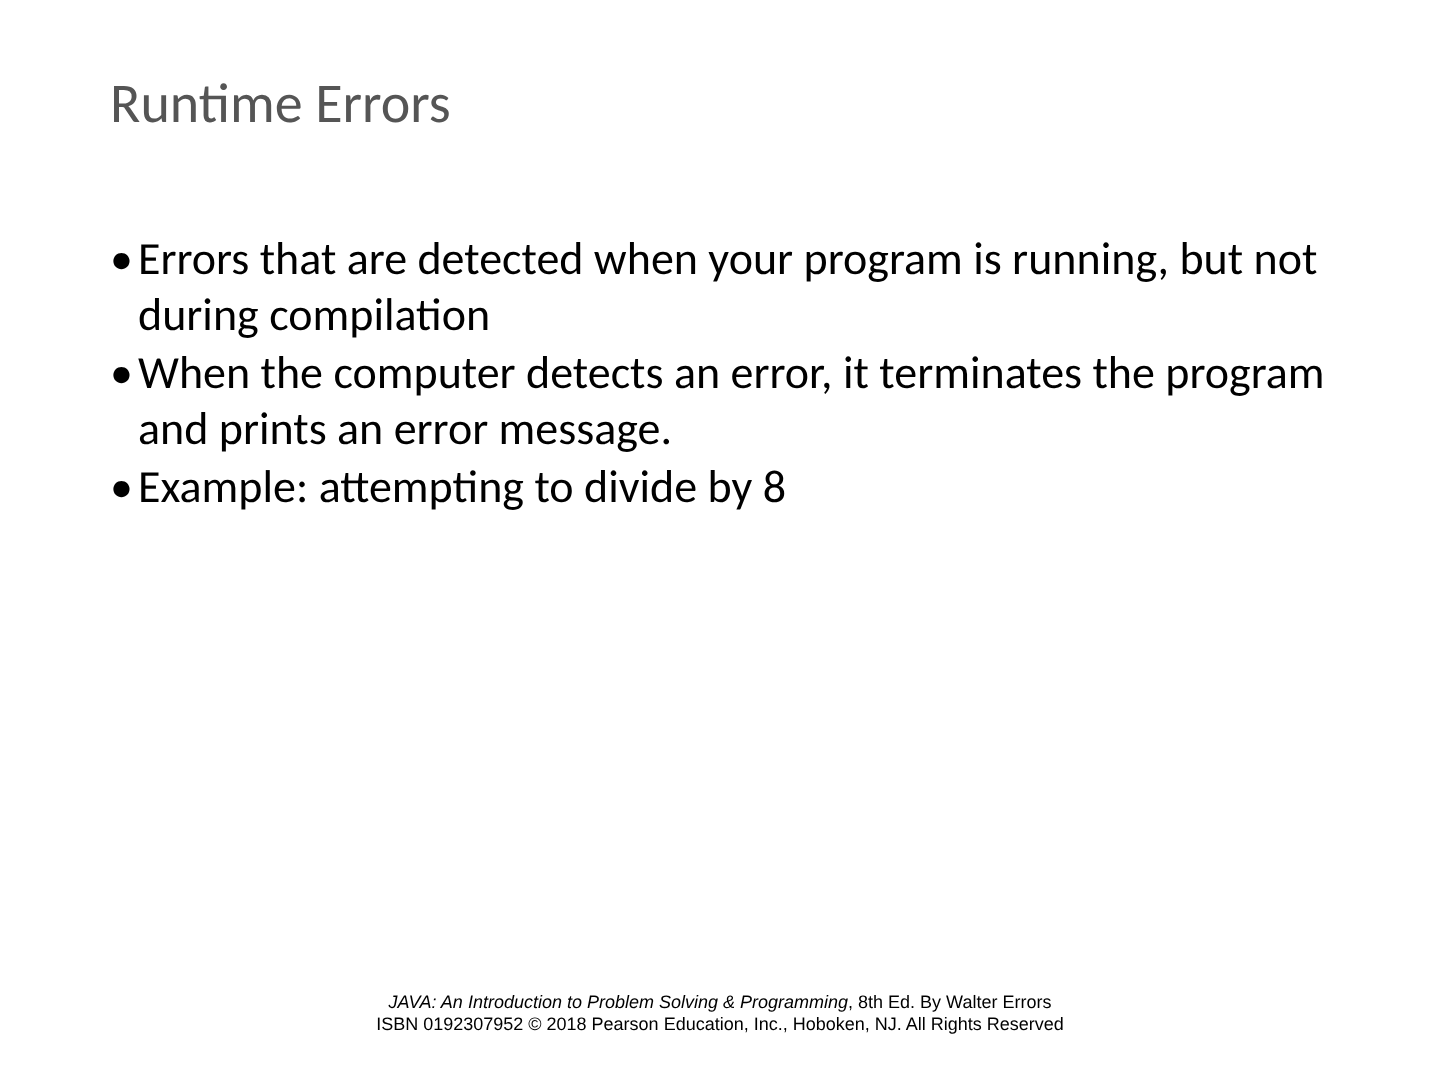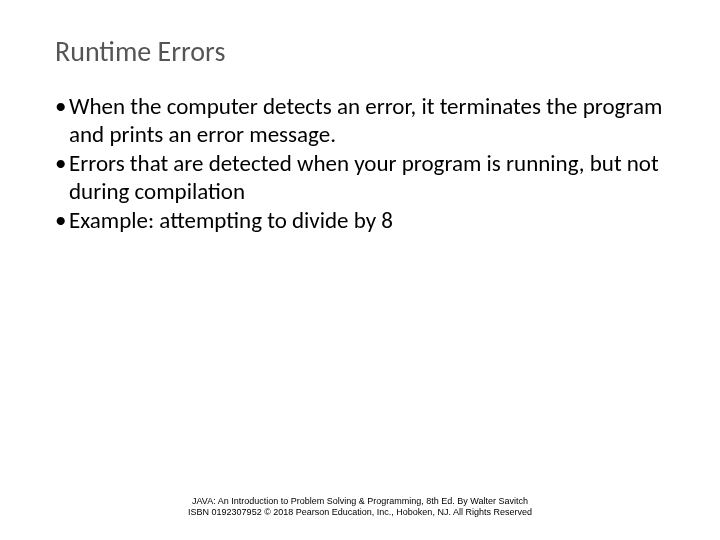--- a/index.html
+++ b/index.html
@@ -7,21 +7,21 @@
     .slide {
       width: 720px;
       height: 540px;
       padding: 34px 55px 20px 55px;
       position: relative;
     }
     .title {
       font-size: 28px;
       font-weight: 400;
       color: #555;
-      margin-bottom: 24px;
+      margin-bottom: 48px;
     }
     .bullets {
       list-style: none;
       font-size: 23px;
       line-height: 1.2;
       color: #000;
     }
     .bullets li {
       position: relative;
       padding-left: 14px;
@@ -37,31 +37,31 @@
       position: absolute;
       bottom: 22px;
       left: 0;
       width: 720px;
       text-align: center;
       font-size: 9px;
       line-height: 1.2;
       font-family: Arial, sans-serif;
       color: #000;
     }
-    .footer .line1 .book-title { }
+    .footer .line1 .book-title { font-style: italic; }
   </style>
 </head>
 <body>
 
 <div class="slide">
   <h1 class="title">Runtime Errors</h1>
   <ul class="bullets">
+    <li>Errors that are detected when your program is running, but not during compilation</li>
     <li>When the computer detects an error, it terminates the program and prints an error message.</li>
-    <li>Errors that are detected when your program is running, but not during compilation</li>
     <li>Example: attempting to divide by 8</li>
   </ul>
   <div class="footer">
     <div class="line1">
-      <span class="book-title">JAVA: An Introduction to Problem Solving &amp; Programming</span><span>, 8th Ed. By Walter Savitch</span>
+      <span class="book-title">JAVA: An Introduction to Problem Solving &amp; Programming</span><span>, 8th Ed. By Walter Errors</span>
     </div>
     <div class="line2">ISBN 0192307952 © 2018 Pearson Education, Inc., Hoboken, NJ. All Rights Reserved</div>
   </div>
 </div>
 
 </body></html>

